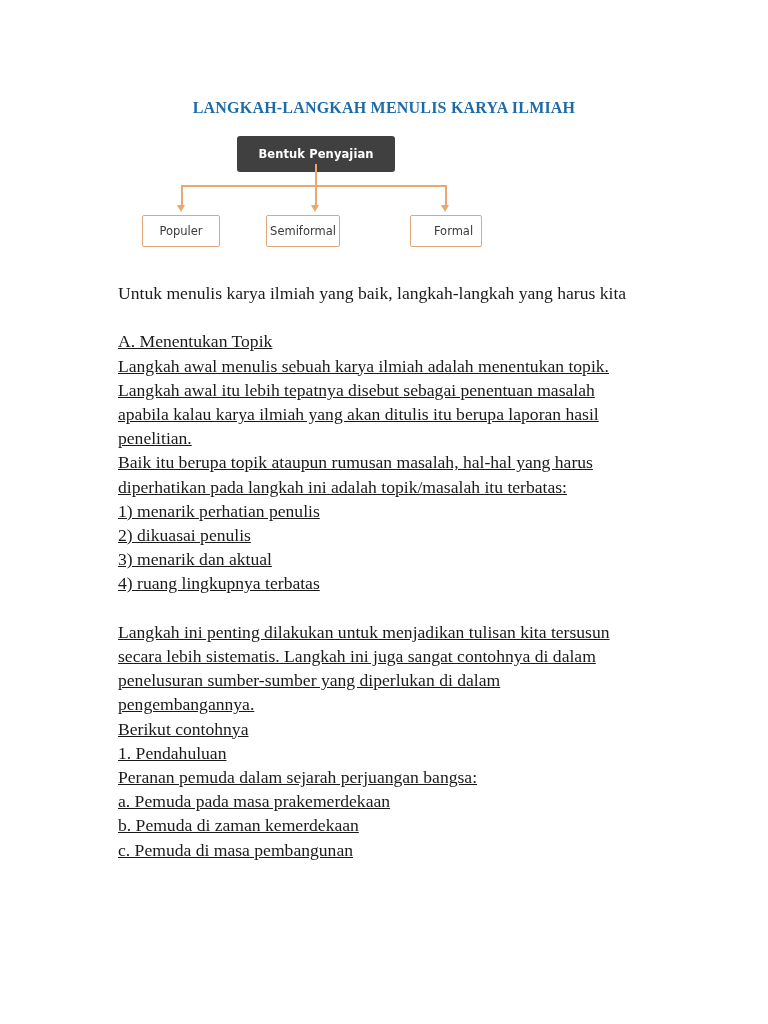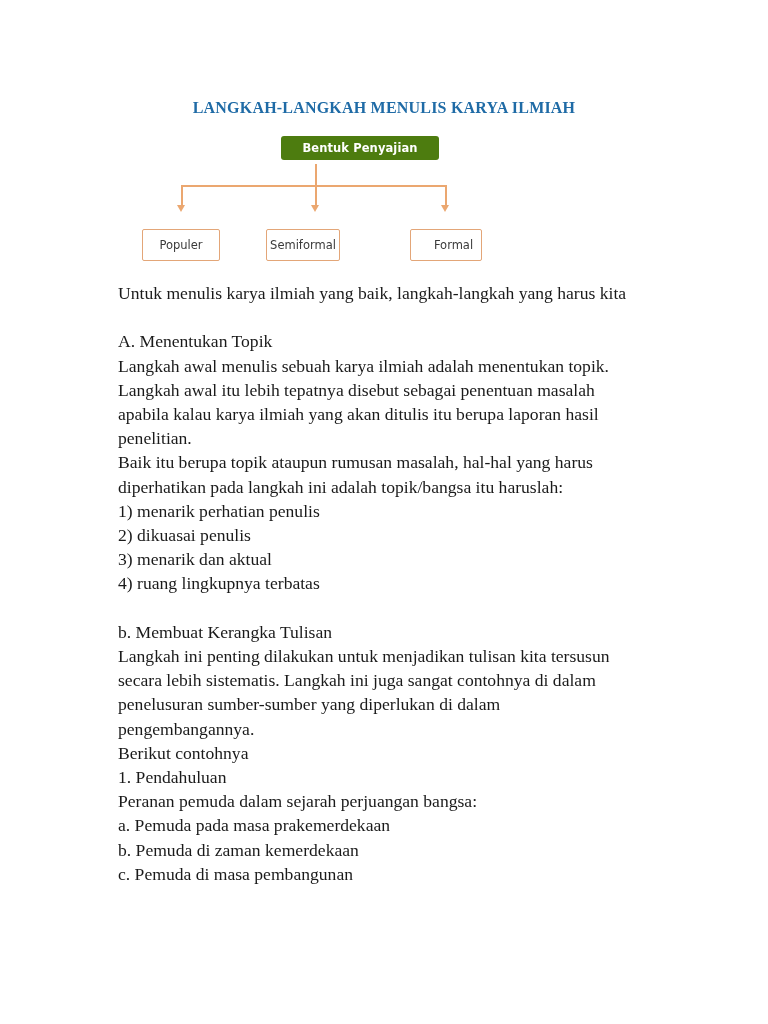--- a/index.html
+++ b/index.html
@@ -45,40 +45,39 @@
     top: 130px;
     width: 768px;
     height: 130px;
   }
 
   .node-root {
     position: absolute;
     left: 237px;
     top: 6px;
     width: 158px;
-    height: 24px;
-    background: #4d7c0f;
+    height: 36px;
+    background: #404040;
     border-radius: 3px;
     display: flex;
     align-items: center;
     justify-content: center;
-    margin-left: 44px;
   }
   .node-root-label {
     font-family: "DejaVu Sans", "Liberation Sans", sans-serif;
     font-size: 11.5px;
     font-weight: bold;
     color: #ffffff;
     letter-spacing: 0.1px;
     white-space: nowrap;
   }
 
   .node-child {
     position: absolute;
-    top: 99px;
+    top: 85px;
     height: 32px;
     background: #ffffff;
     border: 1.6px solid #E3A678;
     border-radius: 2px;
     display: flex;
     align-items: center;
     justify-content: center;
     box-sizing: border-box;
   }
   .node-child-label {
@@ -115,21 +114,21 @@
   
   .body-copy {
     position: absolute;
     left: 91px;
     top: 281px;
     width: 590px;
     font-size: 17.6px;
     line-height: 24.2px;
   }
   .para { margin: 0; }
-  .para + .para { margin-top: 24.2px; }
+  .para + .para { margin-top: 24.2px; text-decoration: underline; }
   .line { display: block; white-space: pre-wrap; margin-left: 27px; }
   .line.bold { font-weight: bold; }
 </style>
 </head>
 <body>
 
 <div class="page">
 
   <h1 class="doc-title">LANGKAH-LANGKAH MENULIS KARYA ILMIAH</h1>
 
@@ -166,28 +165,27 @@
       <p class="para">
         <span class="line">Untuk menulis karya ilmiah yang baik, langkah-langkah yang harus kita</span>
       </p>
       <p class="para">
         <span class="line">A. Menentukan Topik</span>
         <span class="line">Langkah awal menulis sebuah karya ilmiah adalah menentukan topik.</span>
         <span class="line">Langkah awal itu lebih tepatnya disebut sebagai penentuan masalah</span>
         <span class="line">apabila kalau karya ilmiah yang akan ditulis itu berupa laporan hasil</span>
         <span class="line">penelitian.</span>
         <span class="line">Baik itu berupa topik ataupun rumusan masalah, hal-hal yang harus</span>
-        <span class="line">diperhatikan pada langkah ini adalah topik/bangsa itu haruslah:</span>
+        <span class="line">diperhatikan pada langkah ini adalah topik/masalah itu terbatas:</span>
         <span class="line">1) menarik perhatian penulis</span>
         <span class="line">2) dikuasai penulis</span>
         <span class="line">3) menarik dan aktual</span>
         <span class="line">4) ruang lingkupnya terbatas</span>
       </p>
       <p class="para">
-        <span class="line">b. Membuat Kerangka Tulisan</span>
         <span class="line">Langkah ini penting dilakukan untuk menjadikan tulisan kita tersusun</span>
         <span class="line">secara lebih sistematis. Langkah ini juga sangat contohnya di dalam</span>
         <span class="line">penelusuran sumber-sumber yang diperlukan di dalam</span>
         <span class="line">pengembangannya.</span>
         <span class="line">Berikut contohnya</span>
         <span class="line">1. Pendahuluan</span>
         <span class="line">Peranan pemuda dalam sejarah perjuangan bangsa:</span>
         <span class="line">a. Pemuda pada masa prakemerdekaan</span>
         <span class="line">b. Pemuda di zaman kemerdekaan</span>
         <span class="line">c. Pemuda di masa pembangunan</span>

